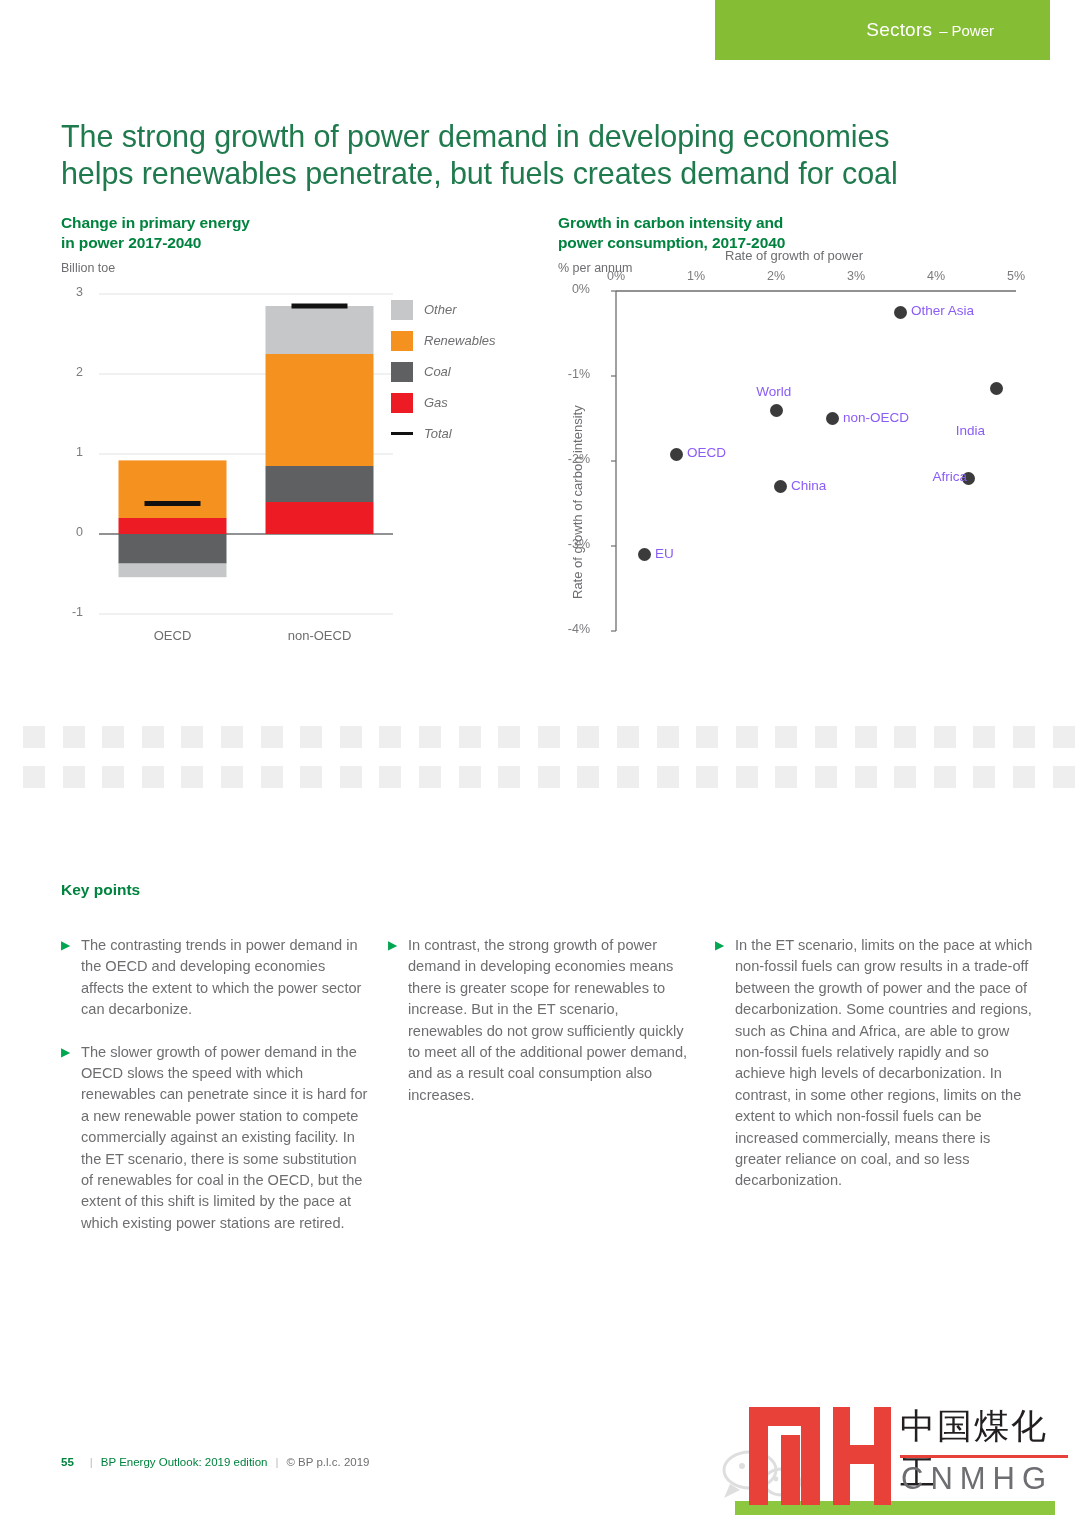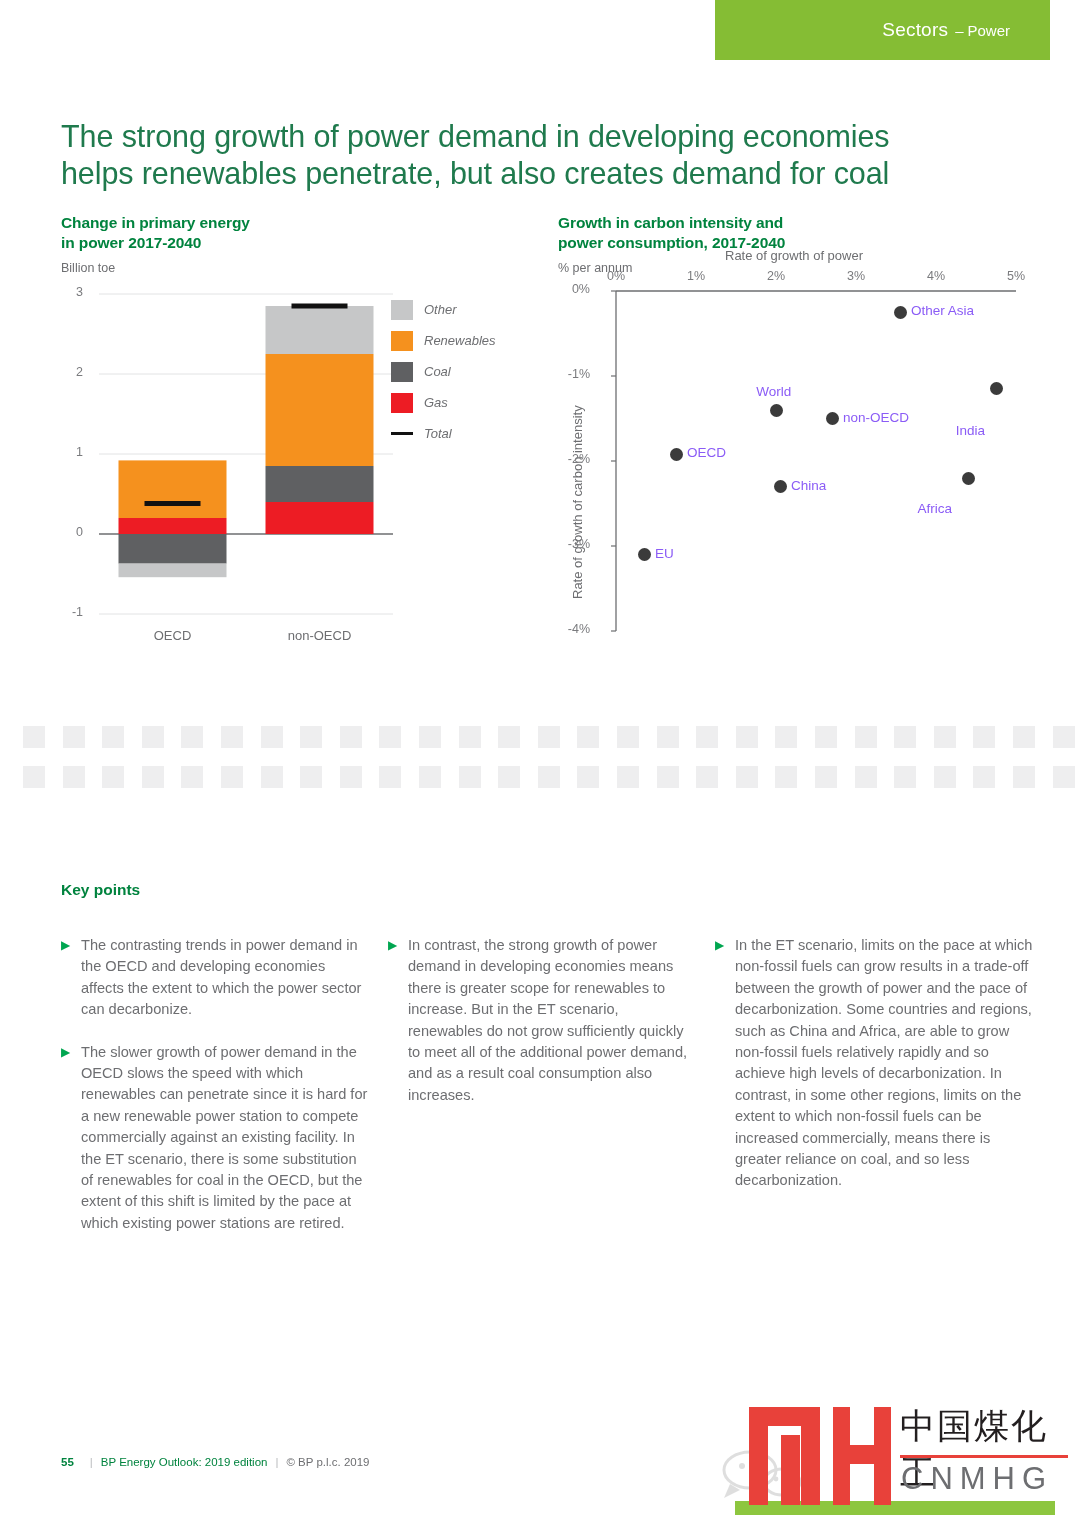--- a/index.html
+++ b/index.html
@@ -6,21 +6,21 @@
   body{
     width:1080px;height:1522px;background:#ffffff;
     font-family:"Liberation Sans","DejaVu Sans",sans-serif;
     color:#58595b;position:relative;overflow:hidden;
   }
   
   .sector-tab{
     position:absolute;left:715px;top:0;width:335px;height:60px;
     background:#85bd34;color:#ffffff;
     display:flex;align-items:center;justify-content:flex-end;
-    padding-right:40px;box-sizing:border-box;
+    padding-right:56px;box-sizing:border-box;
   }
   .sector-tab .st-main{font-size:19px;letter-spacing:.2px;}
   .sector-tab .st-dash{font-size:15px;margin:0 4px 0 7px;}
   .sector-tab .st-sub{font-size:15px;}
 
   
   .page-title{
     position:absolute;left:61px;top:118px;width:930px;
     color:#1f7a4d;font-size:30.5px;line-height:37px;font-weight:400;
     letter-spacing:-.1px;
@@ -127,21 +127,21 @@
 <body>
 
 <div class="sector-tab">
   <span class="st-main">Sectors</span>
   <span class="st-dash">–</span>
   <span class="st-sub">Power</span>
 </div>
 
 <div class="page-title">
   <span class="l1">The strong growth of power demand in developing economies</span>
-  <span class="l2">helps renewables penetrate, but also creates demand for coal</span>
+  <span class="l2">helps renewables penetrate, but fuels creates demand for coal</span>
 </div>
 
 <div class="chart-block" id="bar-block">
   <div class="ch-title">
     <span>Change in primary energy</span><br>
     <span>in power 2017-2040</span>
   </div>
   <div class="ch-unit">Billion toe</div>
 
   <div class="bar-plot">
@@ -239,21 +239,21 @@
         <div class="sc-lb" style="left: 129px; top: 176.2px;">OECD</div>
         <div class="sc-pt" style="left: 211.5px; top: 134.5px; background: rgb(59, 59, 59);"></div>
         <div class="sc-lb" style="left: 214px; top: 115px; transform: translateX(-45%);">World</div>
         <div class="sc-pt" style="left: 215.5px; top: 211px; background: rgb(59, 59, 59);"></div>
         <div class="sc-lb" style="left: 233px; top: 208.5px;">China</div>
         <div class="sc-pt" style="left: 267.5px; top: 143px; background: rgb(59, 59, 59);"></div>
         <div class="sc-lb" style="left: 285px; top: 140.5px;">non-OECD</div>
         <div class="sc-pt" style="left: 335.5px; top: 36.75px; background: rgb(59, 59, 59);"></div>
         <div class="sc-lb" style="left: 353px; top: 34.25px;">Other Asia</div>
         <div class="sc-pt" style="left: 403.5px; top: 202.5px; background: rgb(59, 59, 59);"></div>
-        <div class="sc-lb" style="right: 86px; top: 200px; margin-top: 32px;">Africa</div>
+        <div class="sc-lb" style="right: 71px; top: 200px;">Africa</div>
         <div class="sc-pt" style="left: 431.5px; top: 113.25px; background: rgb(59, 59, 59);"></div>
         <div class="sc-lb" style="right: 53px; top: 110.75px; margin-top: 43px;">India</div>
       </div>
   </div>
 </div>
 
 <div class="deco-band" id="deco-band">
     <div class="deco-sq" style="left: 23px; top: 4px;"></div>
     <div class="deco-sq" style="left: 62.6px; top: 4px;"></div>
     <div class="deco-sq" style="left: 102.2px; top: 4px;"></div>

